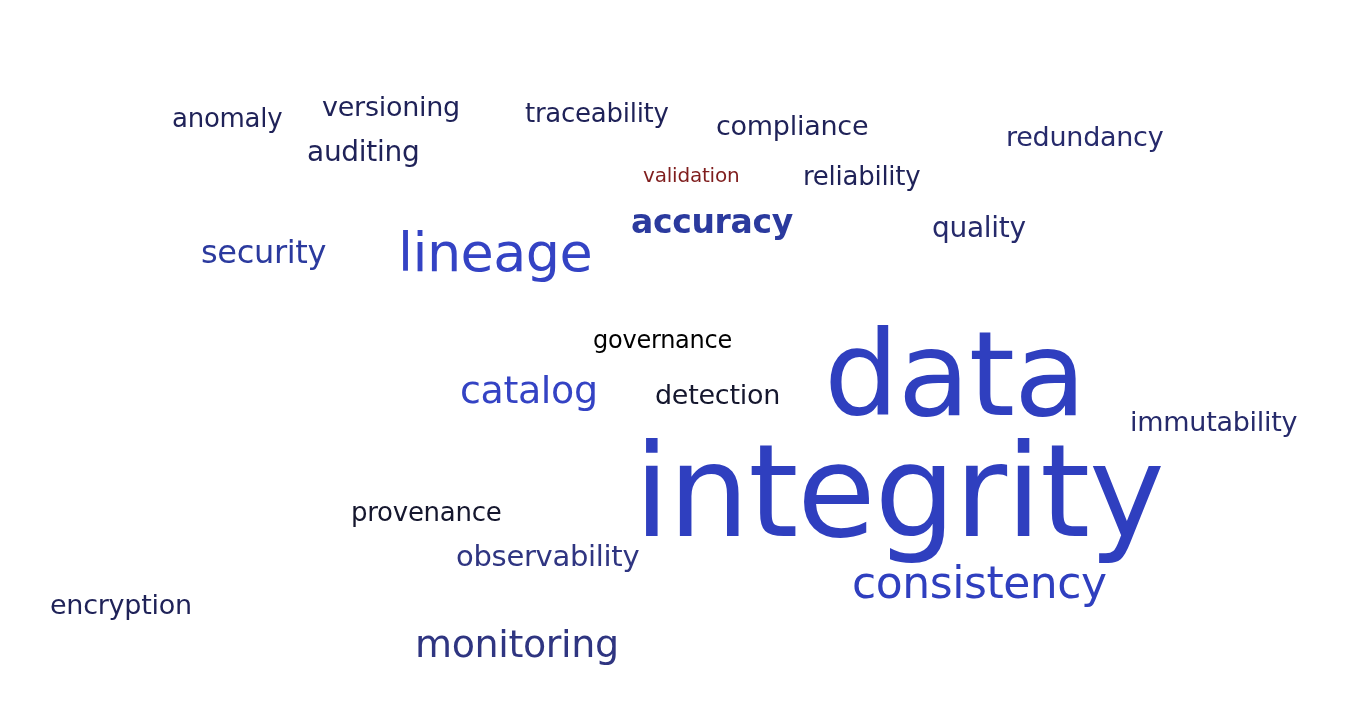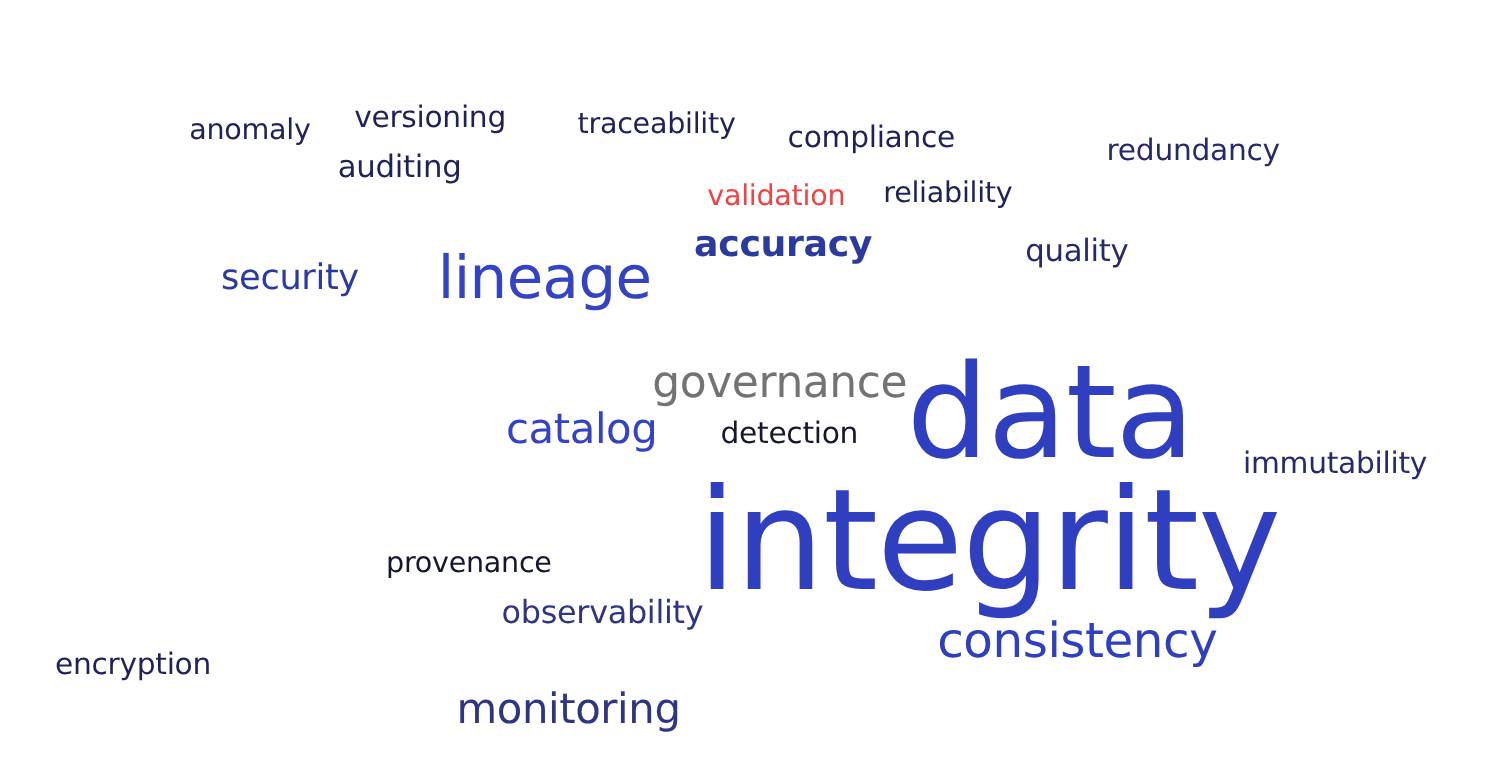--- a/index.html
+++ b/index.html
@@ -32,30 +32,30 @@
 </head>
 <body>
 
 <div id="wordcloud-canvas" style="background: rgb(255, 255, 255);">
     <span class="cloud-word" style="left: 824px; top: 315px; font-size: 118px; color: rgb(47, 63, 191);">data</span>
     <span class="cloud-word" style="left: 634px; top: 428px; font-size: 128px; color: rgb(47, 63, 191);">integrity</span>
     <span class="cloud-word" style="left: 852px; top: 561px; font-size: 44px; color: rgb(47, 63, 191); text-align: center;">consistency</span>
     <span class="cloud-word" style="left: 398px; top: 226px; font-size: 54px; color: rgb(52, 67, 196);">lineage</span>
     <span class="cloud-word" style="left: 415px; top: 625px; font-size: 38px; color: rgb(47, 53, 129);">monitoring</span>
     <span class="cloud-word" style="left: 456px; top: 542px; font-size: 29px; color: rgb(47, 53, 129);">observability</span>
-    <span class="cloud-word" style="left: 593px; top: 328px; font-size: 40px; color: #737373; text-align: center;">governance</span>
+    <span class="cloud-word" style="left: 593px; top: 328px; font-size: 24px; color: #000000; text-align: center;">governance</span>
     <span class="cloud-word" style="left: 460px; top: 371px; font-size: 38px; color: rgb(52, 67, 196);">catalog</span>
     <span class="cloud-word" style="left: 631px; top: 205px; font-size: 33px; color: rgb(43, 58, 158); font-weight: bold;">accuracy</span>
     <span class="cloud-word" style="left: 1130px; top: 408px; font-size: 27px; color: rgb(38, 42, 107);">immutability</span>
     <span class="cloud-word" style="left: 655px; top: 381px; font-size: 27px; color: rgb(21, 23, 46);">detection</span>
     <span class="cloud-word" style="left: 351px; top: 499px; font-size: 26px; color: rgb(21, 23, 46);">provenance</span>
     <span class="cloud-word" style="left: 50px; top: 591px; font-size: 27px; color: rgb(31, 34, 88);">encryption</span>
     <span class="cloud-word" style="left: 904px; top: 214px; font-size: 28px; color: rgb(38, 42, 107); margin-left: 28px;">quality</span>
     <span class="cloud-word" style="left: 1006px; top: 123px; font-size: 27px; color: rgb(38, 42, 107);">redundancy</span>
     <span class="cloud-word" style="left: 716px; top: 112px; font-size: 27px; color: rgb(31, 34, 88);">compliance</span>
     <span class="cloud-word" style="left: 803px; top: 163px; font-size: 26px; color: rgb(31, 34, 88);">reliability</span>
-    <span class="cloud-word" style="left: 643px; top: 165px; font-size: 26px; color: #ef4444;">validation</span>
+    <span class="cloud-word" style="left: 643px; top: 165px; font-size: 20px; color: #7f1d1d;">validation</span>
     <span class="cloud-word" style="left: 525px; top: 100px; font-size: 26px; color: rgb(31, 34, 88);">traceability</span>
     <span class="cloud-word" style="left: 322px; top: 93px; font-size: 27px; color: rgb(31, 34, 88);">versioning</span>
     <span class="cloud-word" style="left: 307px; top: 138px; font-size: 28px; color: rgb(31, 34, 88);">auditing</span>
     <span class="cloud-word" style="left: 172px; top: 105px; font-size: 26px; color: rgb(31, 34, 88);">anomaly</span>
     <span class="cloud-word" style="left: 201px; top: 236px; font-size: 32px; color: rgb(43, 58, 158);">security</span>
   </div>
 
 </body></html>

